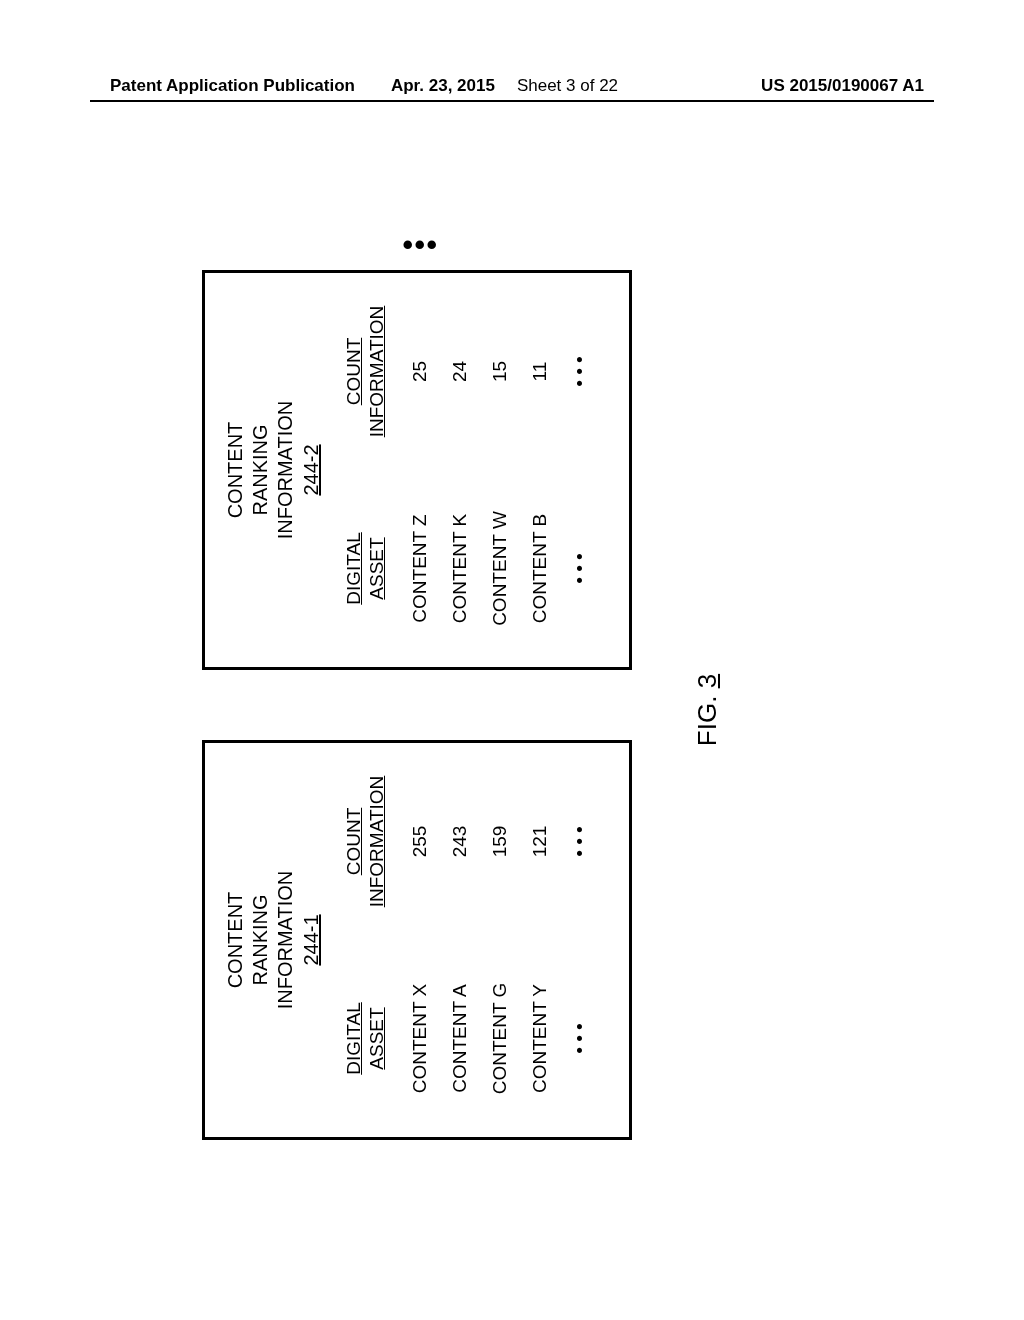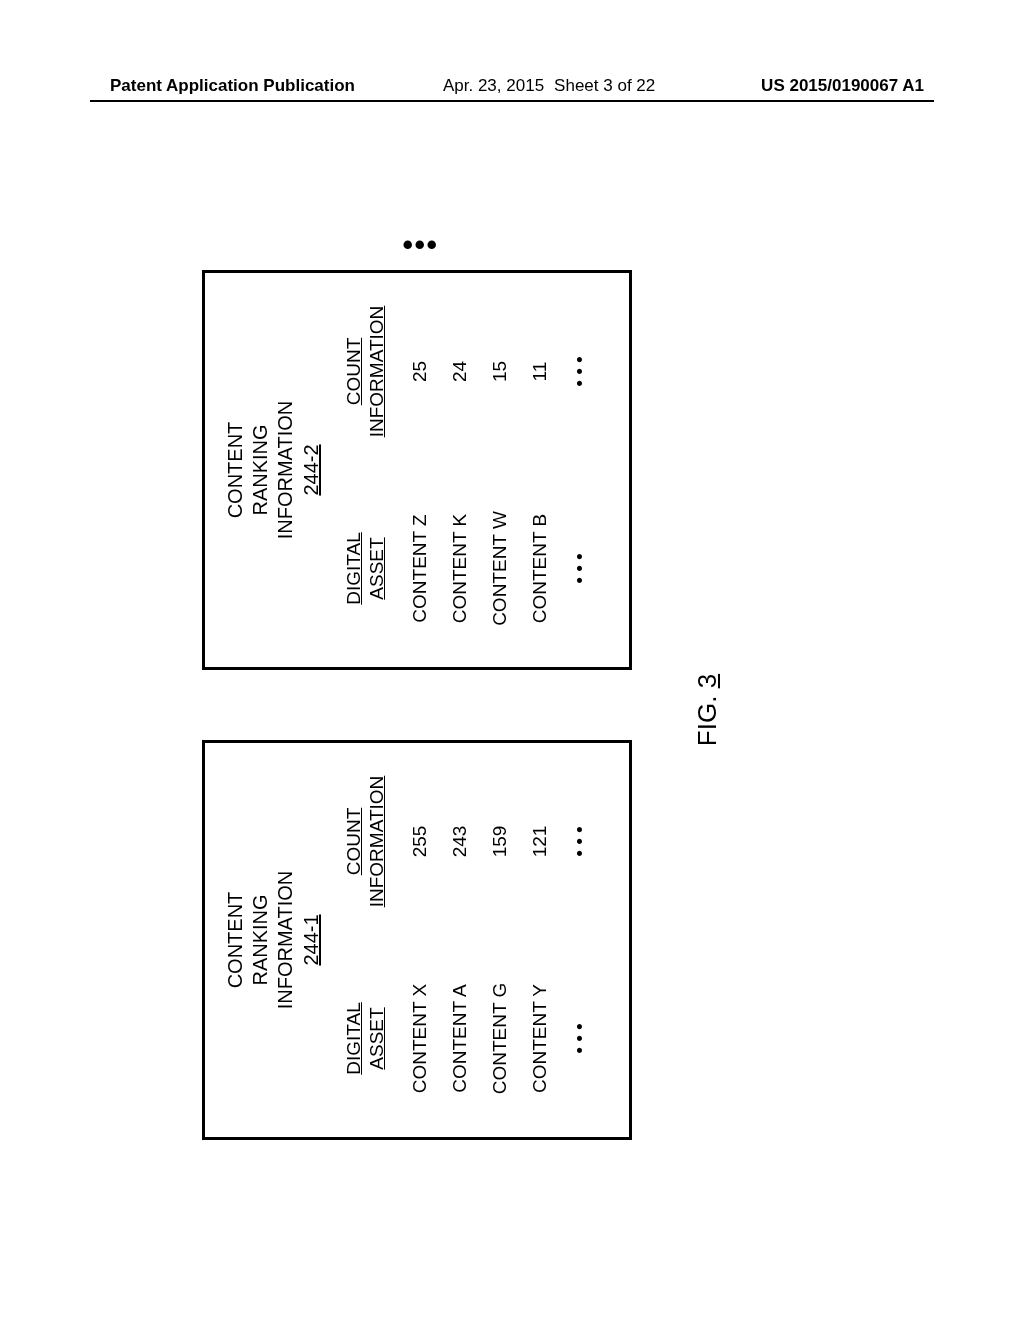--- a/index.html
+++ b/index.html
@@ -25,24 +25,25 @@
     width: 1024px;
     font-size: 17px;
     display: flex;
     align-items: baseline;
   }
   .header .pubtitle {
     font-weight: bold;
     margin-left: 110px;
   }
   .header .date {
-    margin-left: 88px;
+    margin-left: 36px;
+    font-weight: bold;
   }
   .header .sheet {
-    margin-left: 10px;
+    margin-left: 22px;
   }
   .header .pubno {
     margin-left: auto;
     margin-right: 100px;
     font-weight: bold;
   }
   .hr {
     position: absolute;
     top: 100px;
     left: 90px;

